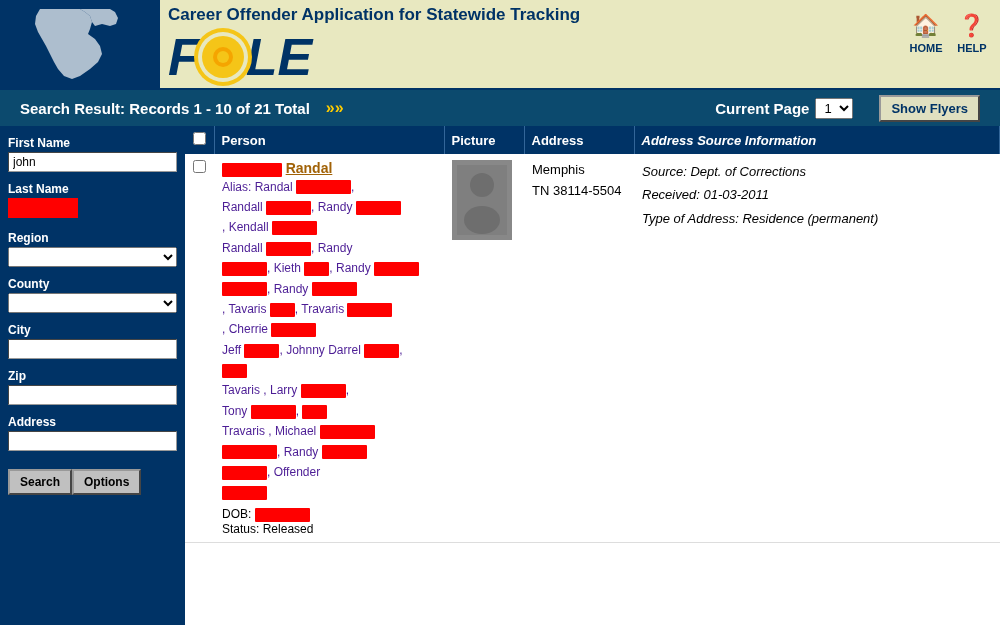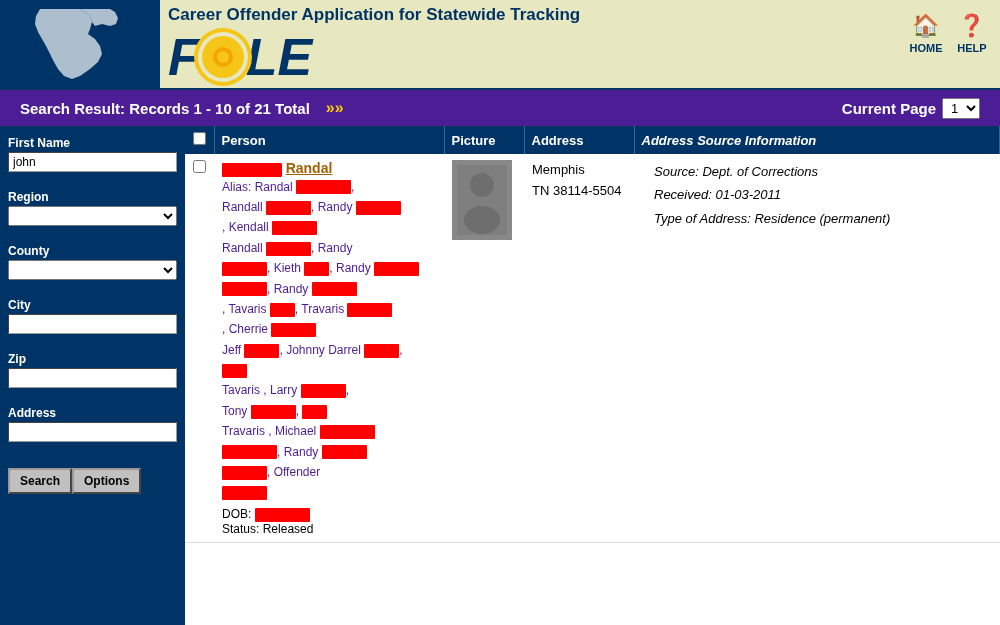--- a/index.html
+++ b/index.html
@@ -88,21 +88,21 @@
     #header-icons-row {
       display: flex;
       gap: 10px;
       position: absolute;
       right: 10px;
       top: 10px;
     }
 
     
     #search-bar {
-      background: #4c1d95;
+      background: #0c4a6e;
       color: white;
       padding: 6px 20px;
       font-size: 15px;
       font-weight: bold;
       display: flex;
       align-items: center;
       gap: 16px;
       height: 36px;
     }
     #search-bar .arrow {
@@ -161,21 +161,21 @@
       border: 1px inset #999;
       color: #000;
       height: 20px;
     }
     .field-select {
       width: 100%;
       padding: 1px 2px;
       font-size: 12px;
       height: 20px;
     }
-    .field-group { margin-bottom: 14px; }
+    .field-group { margin-bottom: 6px; }
     #sidebar-buttons {
       display: flex;
       margin-top: 8px;
     }
     .sidebar-btn {
       padding: 4px 10px;
       font-size: 12px;
       font-weight: bold;
       cursor: pointer;
       border: 2px outset #999;
@@ -251,21 +251,21 @@
       width: 60px;
       height: 80px;
       background: #888;
       display: flex;
       align-items: center;
       justify-content: center;
       overflow: hidden;
     }
     .photo-placeholder svg { opacity: 0.5; }
     .address-text { font-size: 13px; line-height: 1.6; }
-    .source-info { font-size: 13px; line-height: 1.8; margin-left: 12px; }
+    .source-info { font-size: 13px; line-height: 1.8; }
 
     
     #fl-svg { fill: white; opacity: 0.85; }
   </style>
 </head>
 <body>
 
 <div id="header">
   <div id="florida-map">
     <svg width="120" height="80" viewBox="0 0 120 80" id="fl-svg">
@@ -302,28 +302,33 @@
   <span>Search Result: Records 1 - 10 of 21 Total</span>
   <span class="arrow">»»</span>
   <div id="page-select-wrap">
     <span>Current Page</span>
     <select>
       <option>1</option>
       <option>2</option>
       <option>3</option>
     </select>
   </div>
+  <button class="show-flyers-btn" id="show-flyers-btn">Show Flyers</button>
 </div>
 
 <div id="main">
 
   <div id="sidebar">
     <div class="field-group">
       <div class="field-label">First Name</div>
       <input class="field-input" type="text" value="john" style="">
+    </div>
+    <div class="field-group">
+      <div class="field-label">Last Name</div>
+      <div style="background:red;height:20px;width:70px;display:inline-block;"></div>
     </div>
     <div class="field-group">
       <div class="field-label">Region</div>
       <select class="field-select"><option></option></select>
     </div>
     <div class="field-group">
       <div class="field-label">County</div>
       <select class="field-select"><option></option></select>
     </div>
     <div class="field-group">

